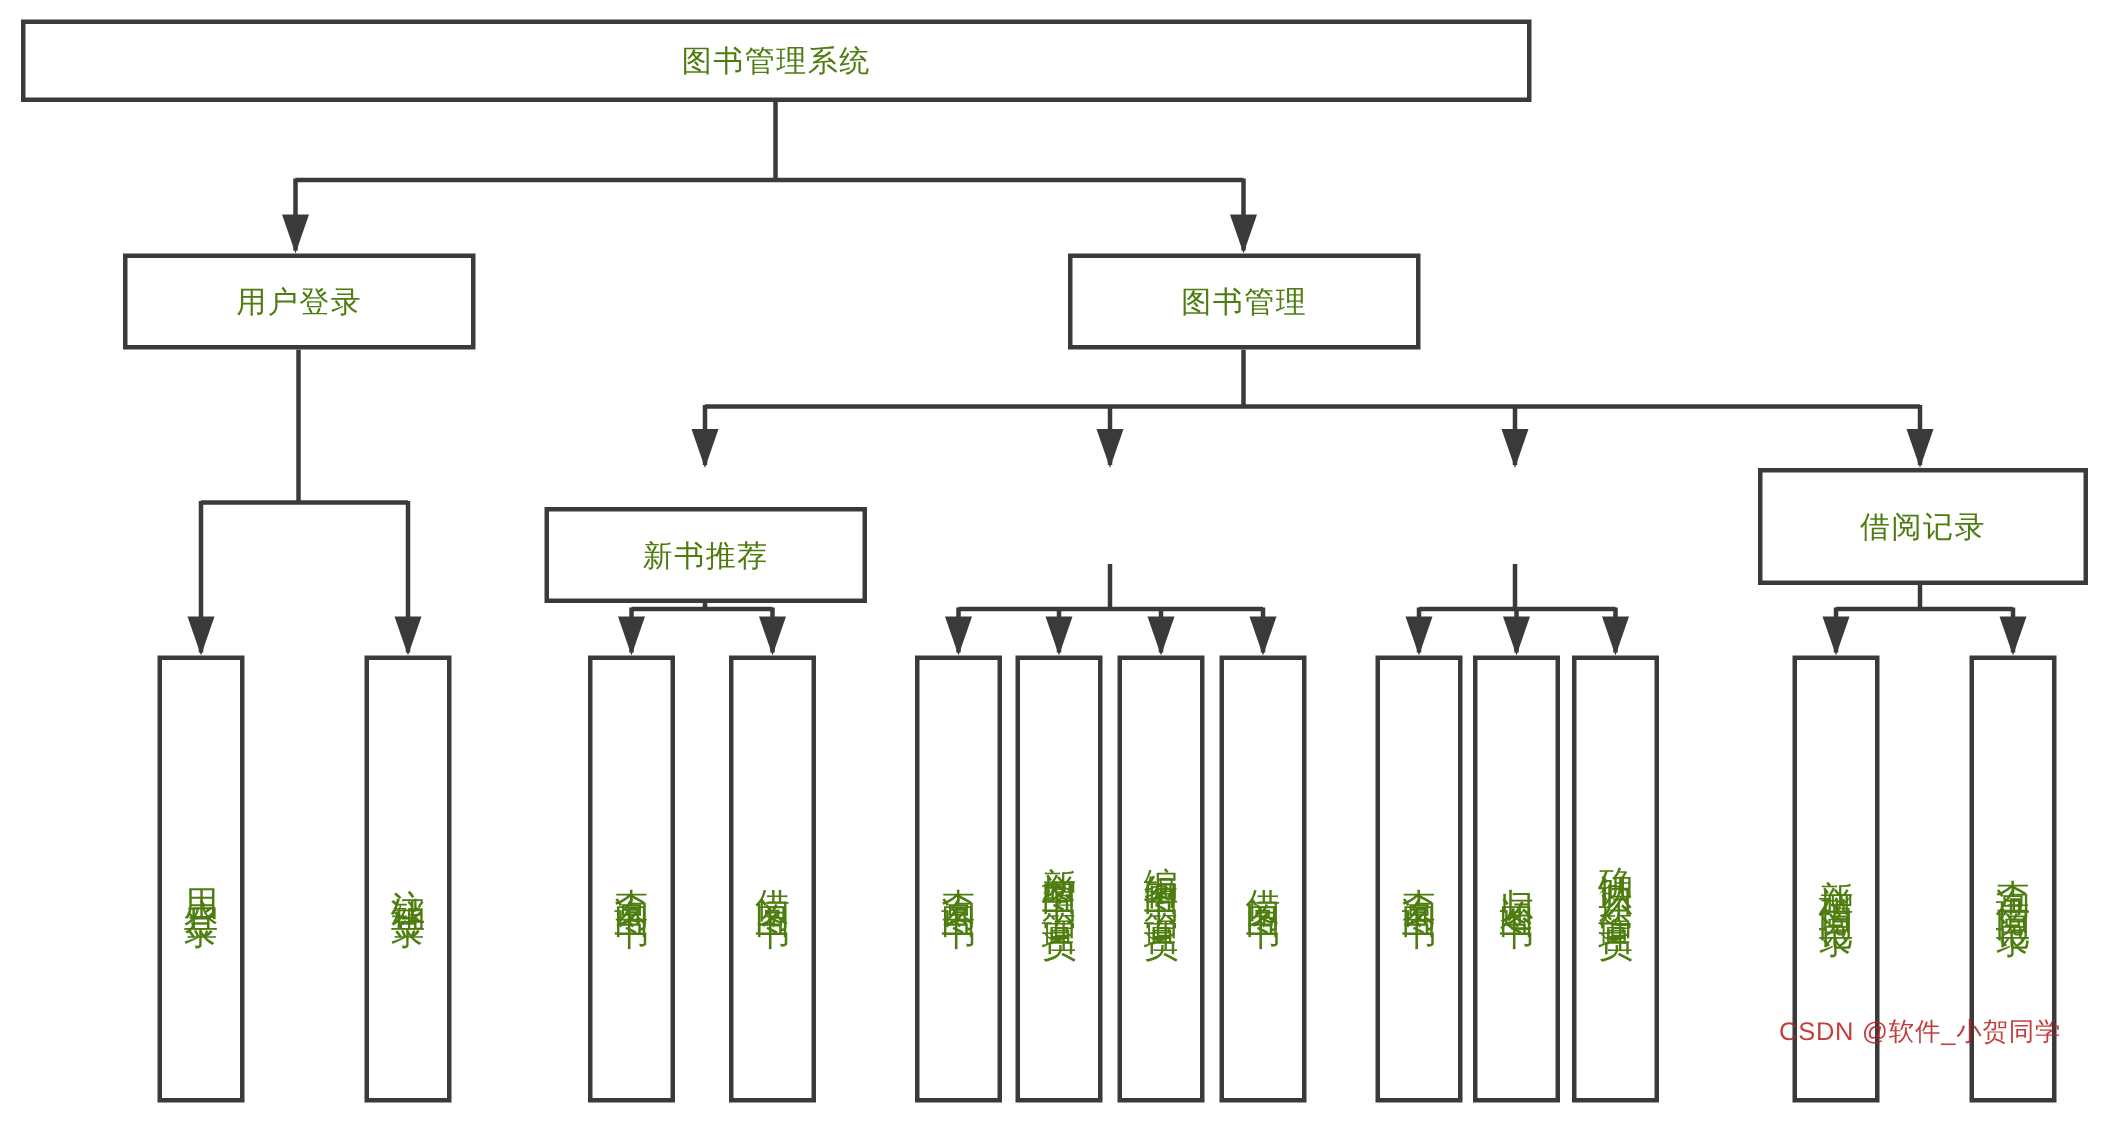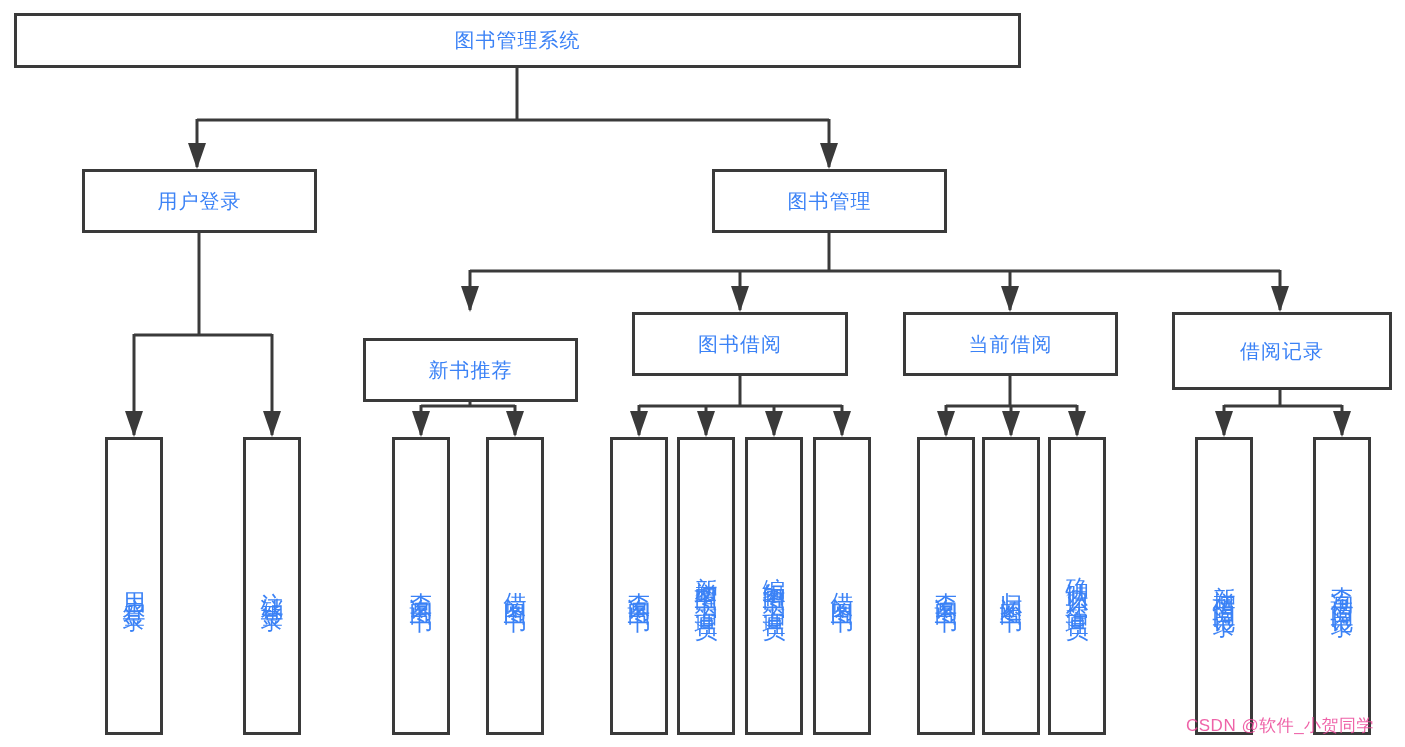--- a/index.html
+++ b/index.html
@@ -22,21 +22,21 @@
     pointer-events: none;
   }
   .box {
     position: absolute;
     box-sizing: border-box;
     background: #ffffff;
     border: 3px solid #3a3a3a;
     display: flex;
     align-items: center;
     justify-content: center;
-    color: #3b82f6;
+    color: #4d7c0f;
     z-index: 2;
   }
   .hlabel {
     font-size: 20px;
     letter-spacing: 1px;
     white-space: nowrap;
   }
   .vbox {
     width: 58px;
     height: 298px;
@@ -45,23 +45,23 @@
   .vlabel {
     writing-mode: vertical-rl;
     font-size: 23px;
     letter-spacing: 6px;
     line-height: 1;
     white-space: nowrap;
   }
   .watermark {
     position: absolute;
     left: 1186px;
-    top: 714px;
+    top: 676px;
     font-size: 17px;
-    color: #ec4899;
+    color: #b91c1c;
     letter-spacing: 0.5px;
     white-space: nowrap;
     z-index: 5;
     opacity: 0.85;
   }
 </style>
 </head>
 <body>
 
 <div id="canvas">
@@ -139,26 +139,20 @@
   <div class="box" style="left:82px; top:169px; width:235px; height:64px;">
     <span class="hlabel">用户登录</span>
   </div>
   <div class="box" style="left:712px; top:169px; width:235px; height:64px;justify-content:center;">
     <span class="hlabel">图书管理</span>
   </div>
 
   <div class="box" style="left:363px; top:312px; width:215px; height:64px;margin-top:26px;">
     <span class="hlabel">新书推荐</span>
   </div>
-  <div class="box" style="left:632px; top:312px; width:216px; height:64px;">
-    <span class="hlabel">图书借阅</span>
-  </div>
-  <div class="box" style="left:903px; top:312px; width:215px; height:64px;">
-    <span class="hlabel">当前借阅</span>
-  </div>
   <div class="box" style="left:1172px; top:312px; width:220px; height:78px;">
     <span class="hlabel">借阅记录</span>
   </div>
 
   <div class="box vbox" style="left:105px;">
     <span class="vlabel">用户登录</span>
   </div>
   <div class="box vbox" style="left:243px;">
     <span class="vlabel">注销登录</span>
   </div>

